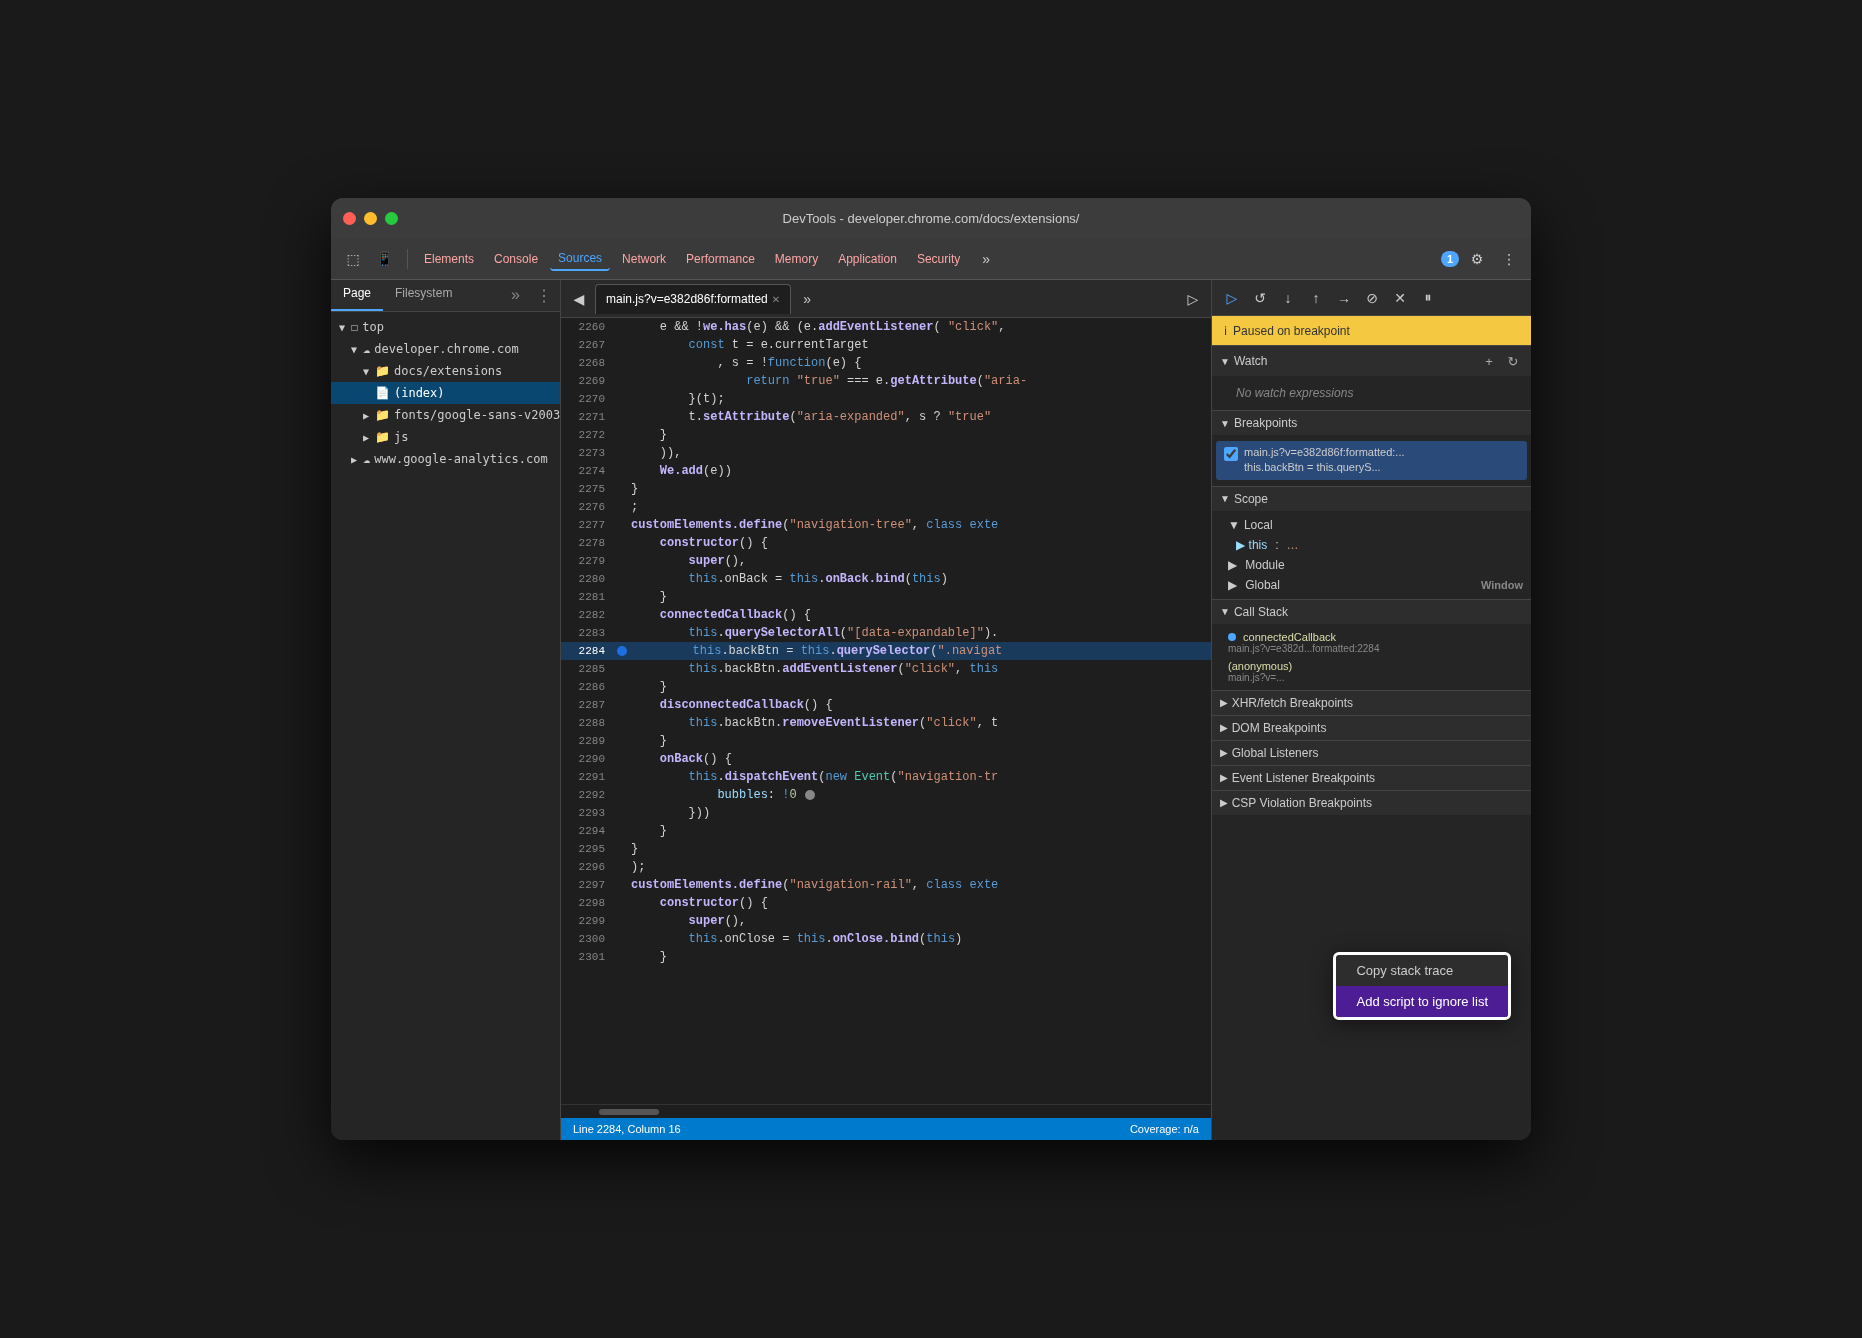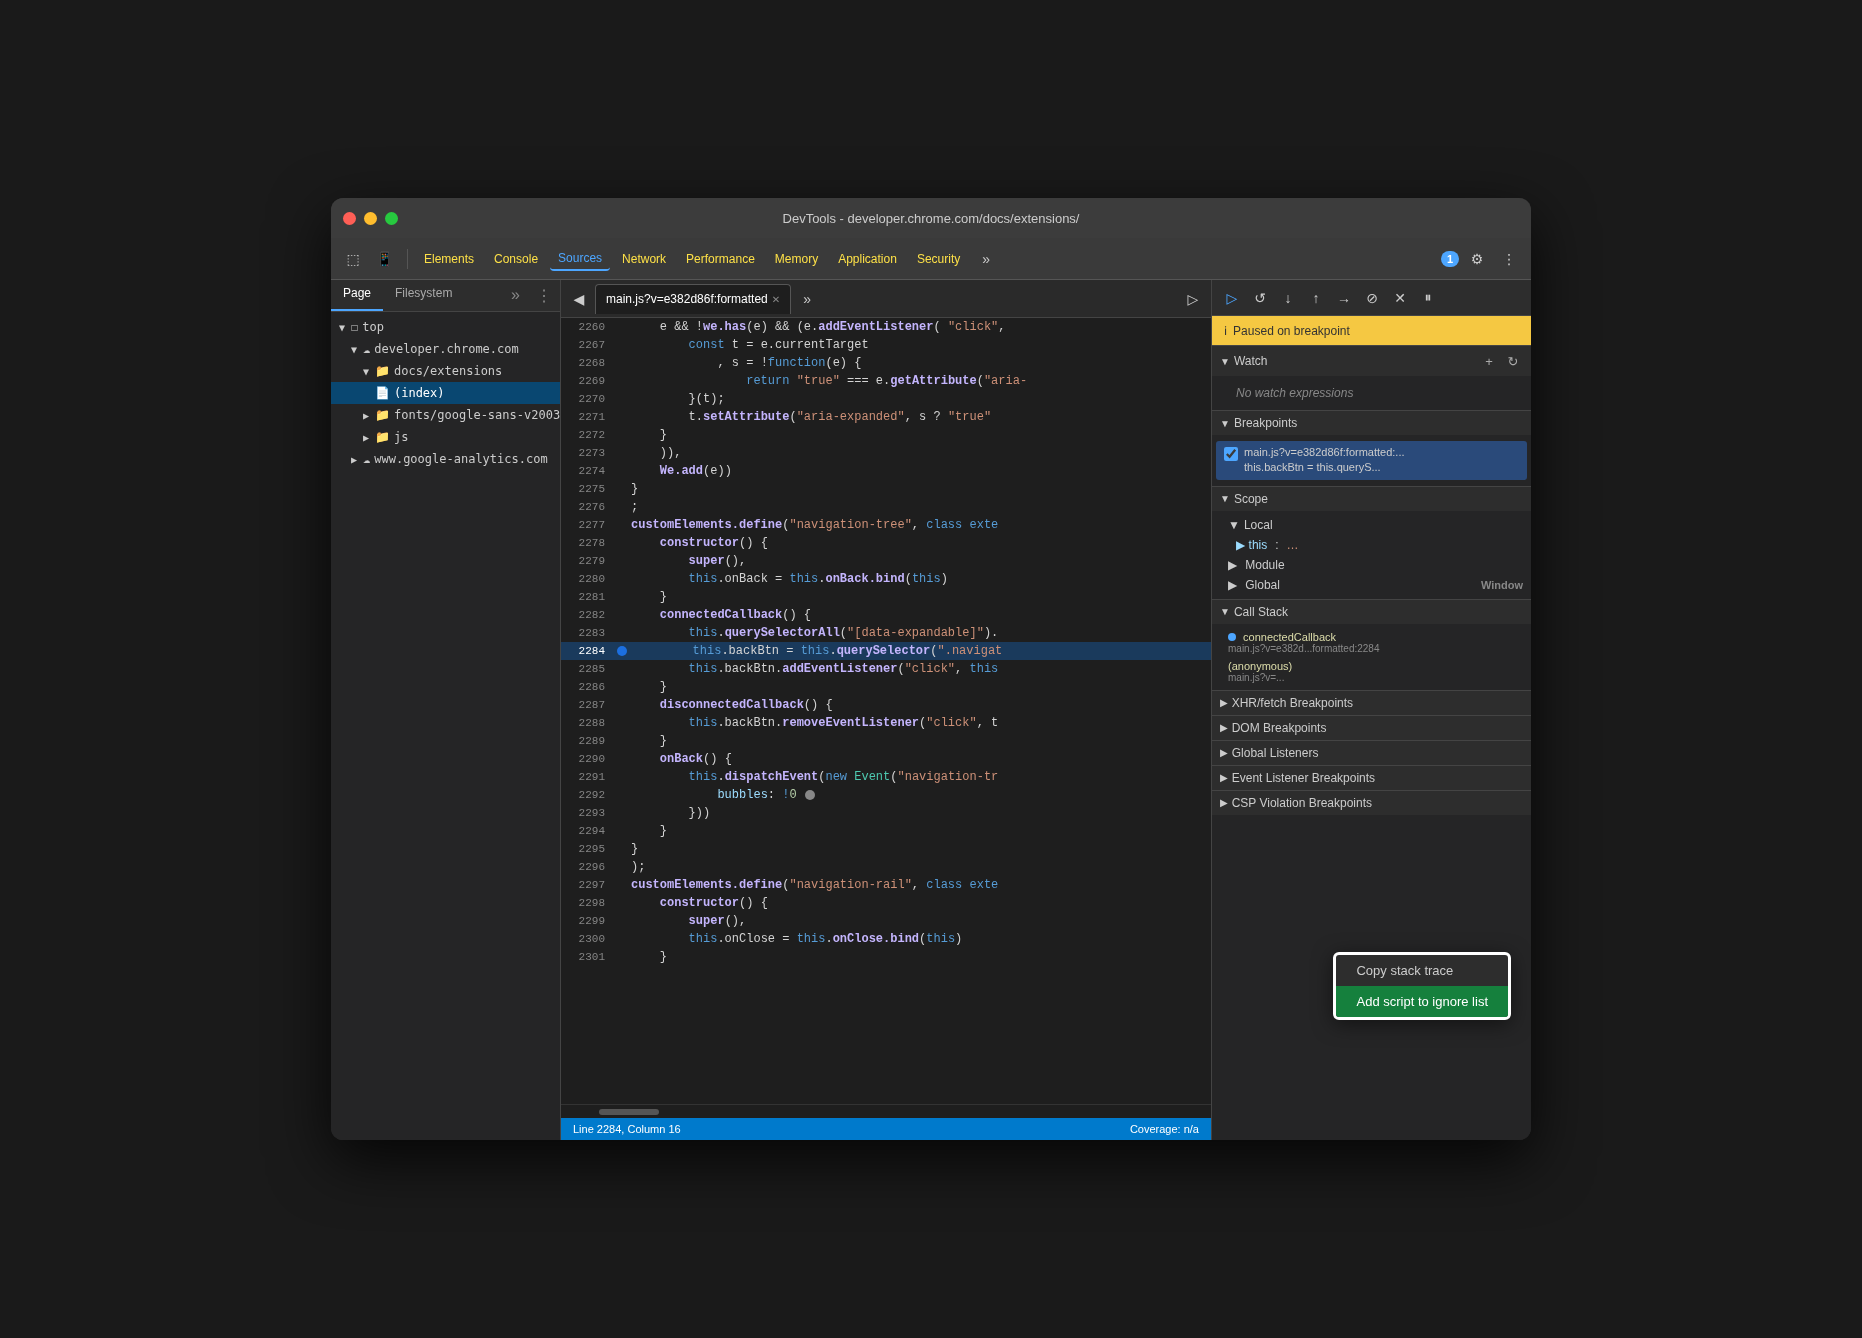--- a/index.html
+++ b/index.html
@@ -46,21 +46,21 @@
     .toolbar {
       background: #3a3a3a;
       height: 42px;
       display: flex;
       align-items: center;
       padding: 0 8px;
       border-bottom: 1px solid #555;
       gap: 4px;
     }
     .toolbar-btn {
-      color: #fde047;
+      color: #fca5a5;
       font-size: 12px;
       padding: 4px 8px;
       border-radius: 4px;
       cursor: pointer;
       white-space: nowrap;
     }
     .toolbar-btn.active {
       color: #4da6ff;
       border-bottom: 2px solid #4da6ff;
     }
@@ -385,21 +385,21 @@
       bottom: 120px;
     }
     .ctx-item {
       padding: 8px 20px;
       font-size: 13px;
       color: #ccc;
       cursor: pointer;
       white-space: nowrap;
     }
     .ctx-item.blue {
-      background: #15803d;
+      background: #4c1d95;
       color: white;
     }
     .panel-relative { position: relative; }
   </style>
 </head>
 <body>
 
 <div class="window">
 
   <div class="titlebar">

